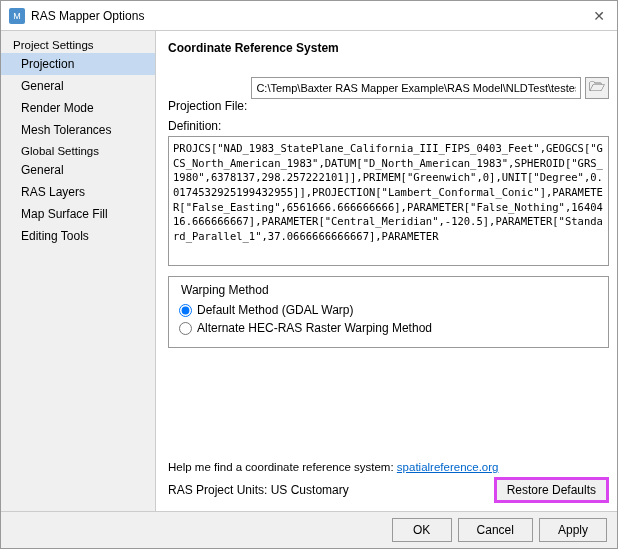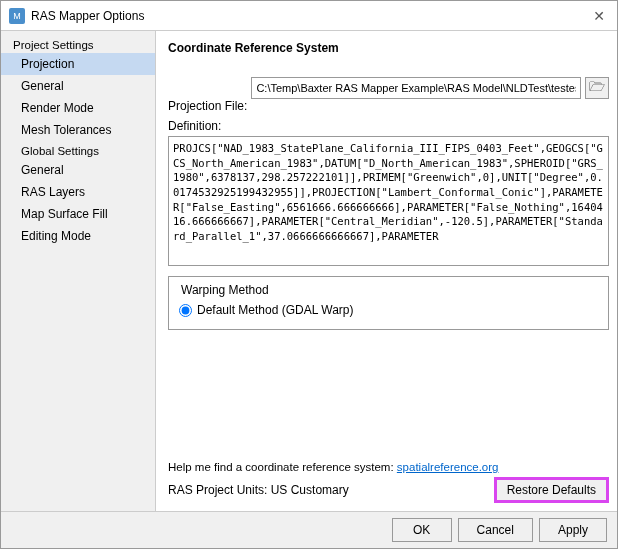--- a/index.html
+++ b/index.html
@@ -245,41 +245,45 @@
     <div class="sidebar">
       <div class="sidebar-section-header">Project Settings</div>
       <div class="sidebar-item active">Projection</div>
       <div class="sidebar-item">General</div>
       <div class="sidebar-item">Render Mode</div>
       <div class="sidebar-item">Mesh Tolerances</div>
       <div class="sidebar-sub-section">Global Settings</div>
       <div class="sidebar-item">General</div>
       <div class="sidebar-item">RAS Layers</div>
       <div class="sidebar-item">Map Surface Fill</div>
-      <div class="sidebar-item">Editing Mode</div>
+      <div class="sidebar-item">Editing Tools</div>
     </div>
 
     <div class="content-area">
       <div class="section-title">Coordinate Reference System</div>
 
       <div class="form-row">
         <span class="form-label">Projection File:</span>
         <input class="form-input" type="text" value="C:\Temp\Baxter RAS Mapper Example\RAS Model\NLDTest\testes" style="">
         <button class="folder-btn" title="Browse">🗁</button>
       </div>
 
       <div class="definition-label">Definition:</div>
       <div class="definition-box">PROJCS["NAD_1983_StatePlane_California_III_FIPS_0403_Feet",GEOGCS["GCS_North_American_1983",DATUM["D_North_American_1983",SPHEROID["GRS_1980",6378137,298.257222101]],PRIMEM["Greenwich",0],UNIT["Degree",0.0174532925199432955]],PROJECTION["Lambert_Conformal_Conic"],PARAMETER["False_Easting",6561666.666666666],PARAMETER["False_Nothing",1640416.666666667],PARAMETER["Central_Meridian",-120.5],PARAMETER["Standard_Parallel_1",37.0666666666667],PARAMETER</div>
 
       <div class="warping-group">
         <div class="warping-legend">Warping Method</div>
         <div class="radio-row">
           <input type="radio" name="warpMethod" id="warp-default" checked="" style="">
           <label class="radio-label" for="warp-default">Default Method (GDAL Warp)</label>
         </div>
+        <div class="radio-row">
+          <input type="radio" name="warpMethod" id="warp-alternate" style="">
+          <label class="radio-label" for="warp-alternate">Alternate HEC-RAS Raster Warping Method</label>
+        </div>
       </div>
 
       <div class="spacer"></div>
 
       <div class="help-row">
         <span>Help me find a coordinate reference system:</span>
         <a class="help-link" href="#">spatialreference.org</a>
       </div>
 
       <div class="units-row">

